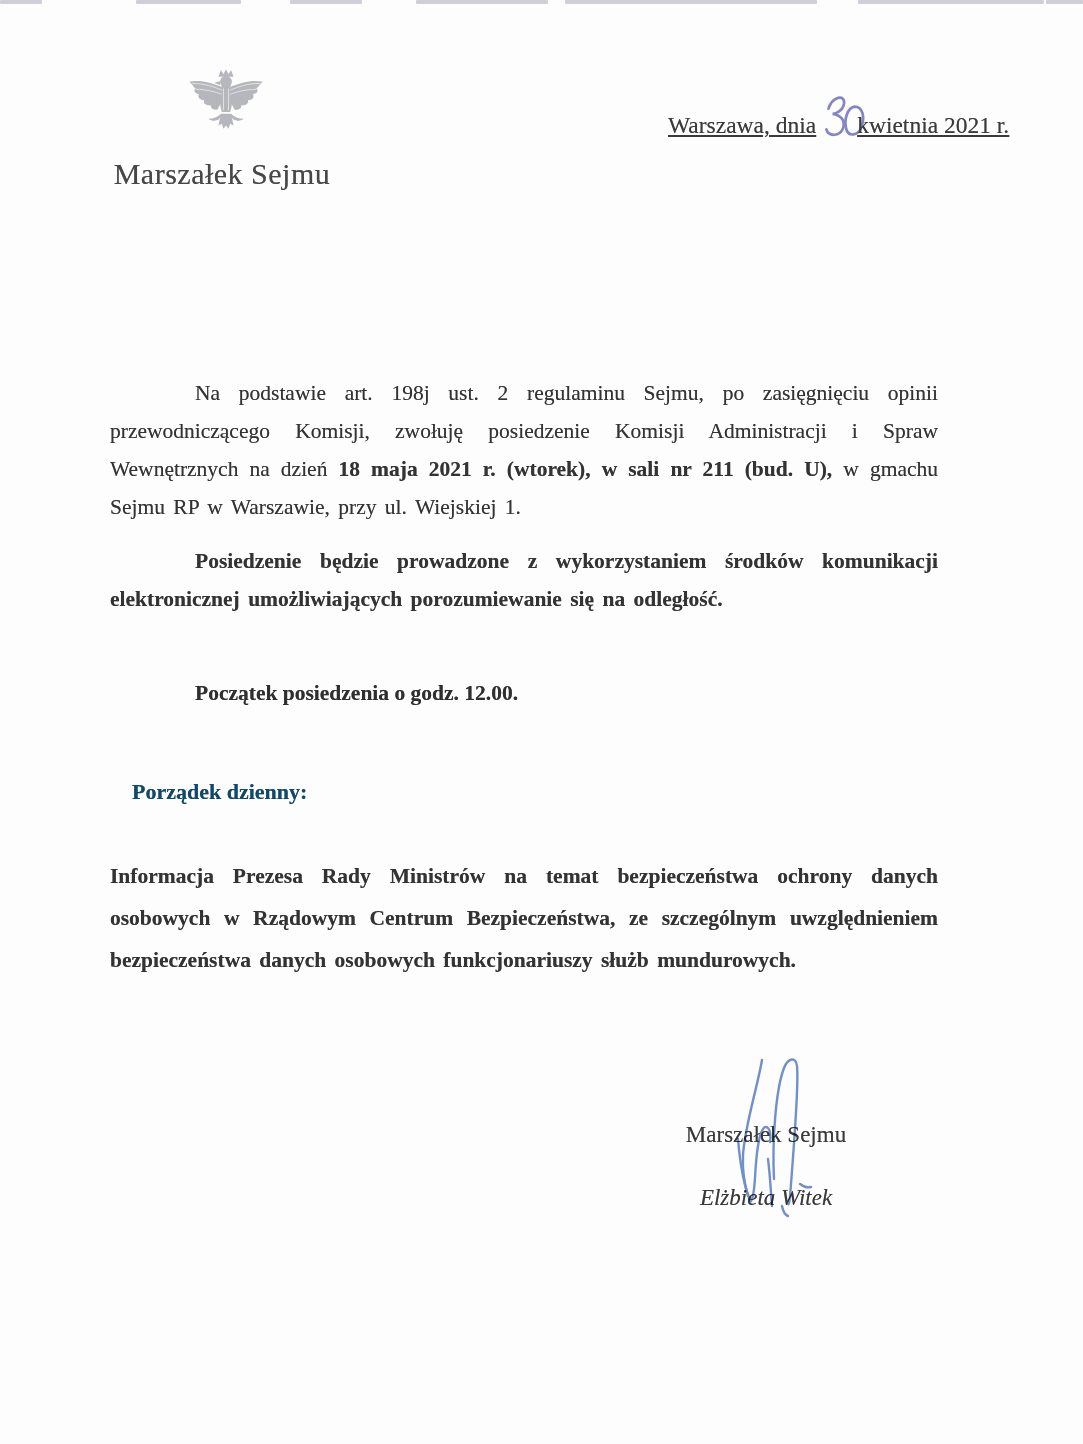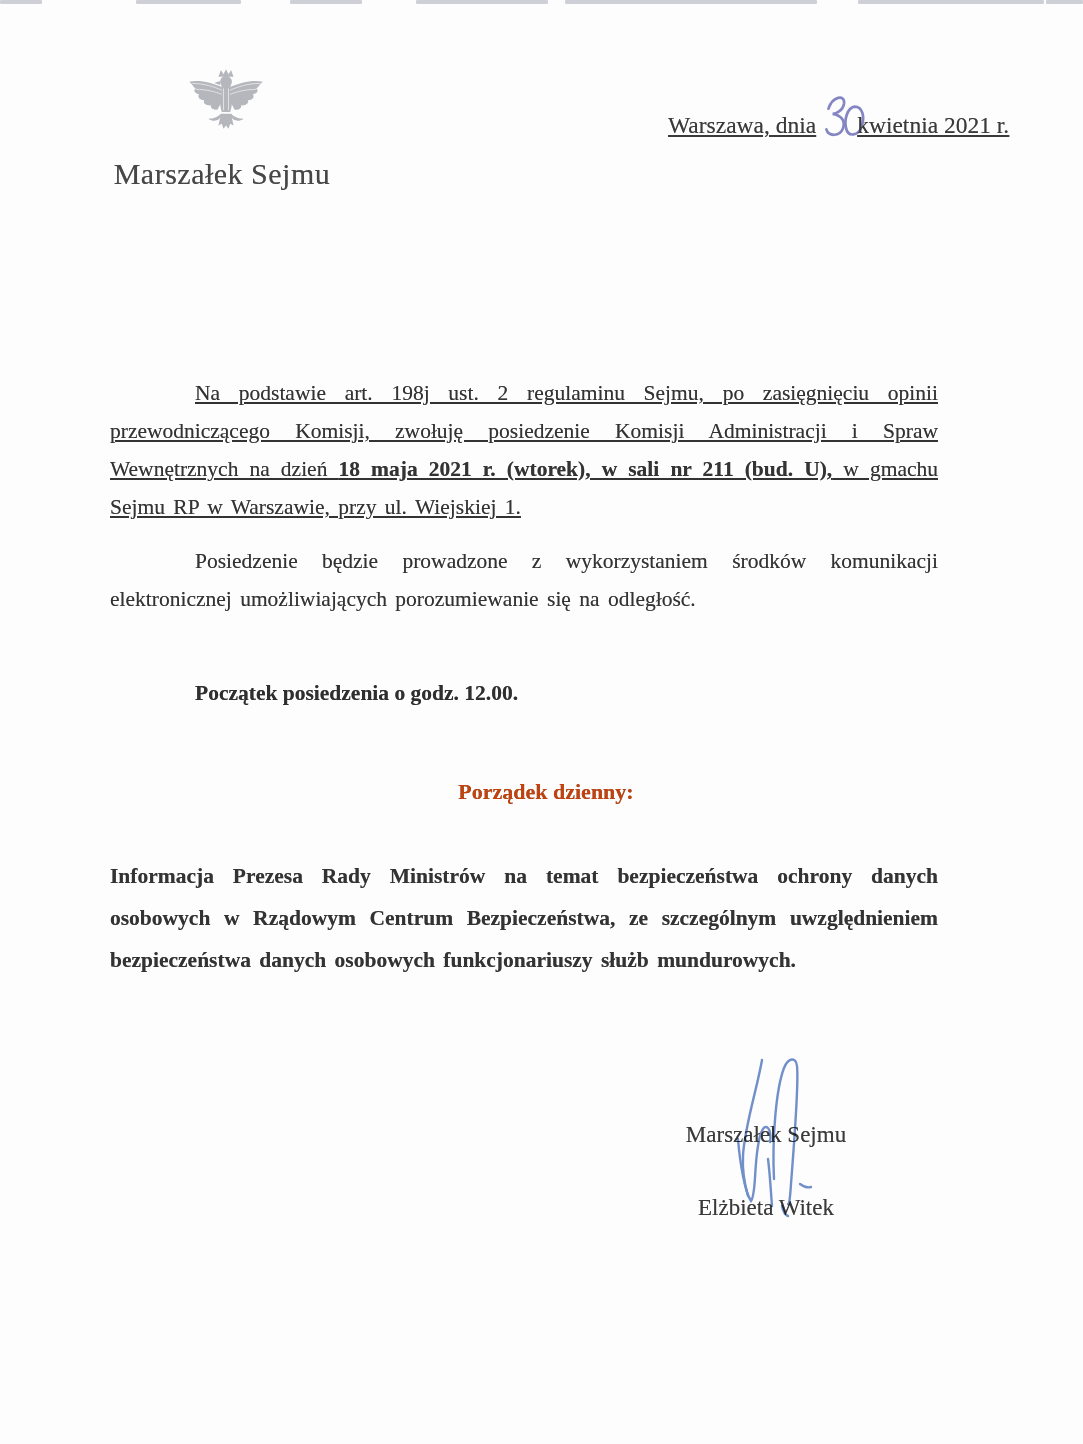--- a/index.html
+++ b/index.html
@@ -39,40 +39,40 @@
     margin:-20px -9px 0 4px;
   }
   .para{
     position:absolute;left:110px;width:828px;
     font-size:21.5px;line-height:38px;
     text-align:justify;word-spacing:3px;
     color:#333;margin:0;
     text-shadow:0 0 .5px rgba(50,50,50,.55);
   }
   .indent{text-indent:85px;}
-  .p1{top:374px;text-decoration:underline;}
-  .p2{top:542px;}
+  .p1{top:374px;}
+  .p2{top:542px;font-weight:bold;}
   .start-time{
     position:absolute;left:195px;top:678px;
     font-size:21.5px;line-height:30px;font-weight:bold;color:#2f2f2f;margin:0;
     text-shadow:0 0 .5px rgba(40,40,40,.6);
   }
   .agenda-heading{
     position:absolute;left:110px;top:777px;width:828px;
-    text-align:center;transform:translateX(22px);
-    font-size:22px;line-height:30px;font-weight:bold;color:#c2410c;margin:0;
+    transform:translateX(22px);
+    font-size:22px;line-height:30px;font-weight:bold;color:#0c4a6e;margin:0;
     text-shadow:0 0 .5px rgba(40,40,40,.6);
   }
   .p3{top:855px;line-height:42px;font-weight:bold;}
   .sig-block{
     position:absolute;left:616px;top:1121px;width:300px;
     text-align:center;font-size:23px;line-height:28px;color:#3a3a3a;
     text-shadow:0 0 .5px rgba(60,60,60,.55);
   }
-  .sig-name{margin-top:45px;}
+  .sig-name{margin-top:35px;font-style:italic;}
   .signature-ink{
     position:absolute;left:730px;top:1054px;width:88px;height:172px;
     mix-blend-mode:multiply;z-index:5;
   }
 </style>
 </head>
 <body>
 
 <div class="page">
 

